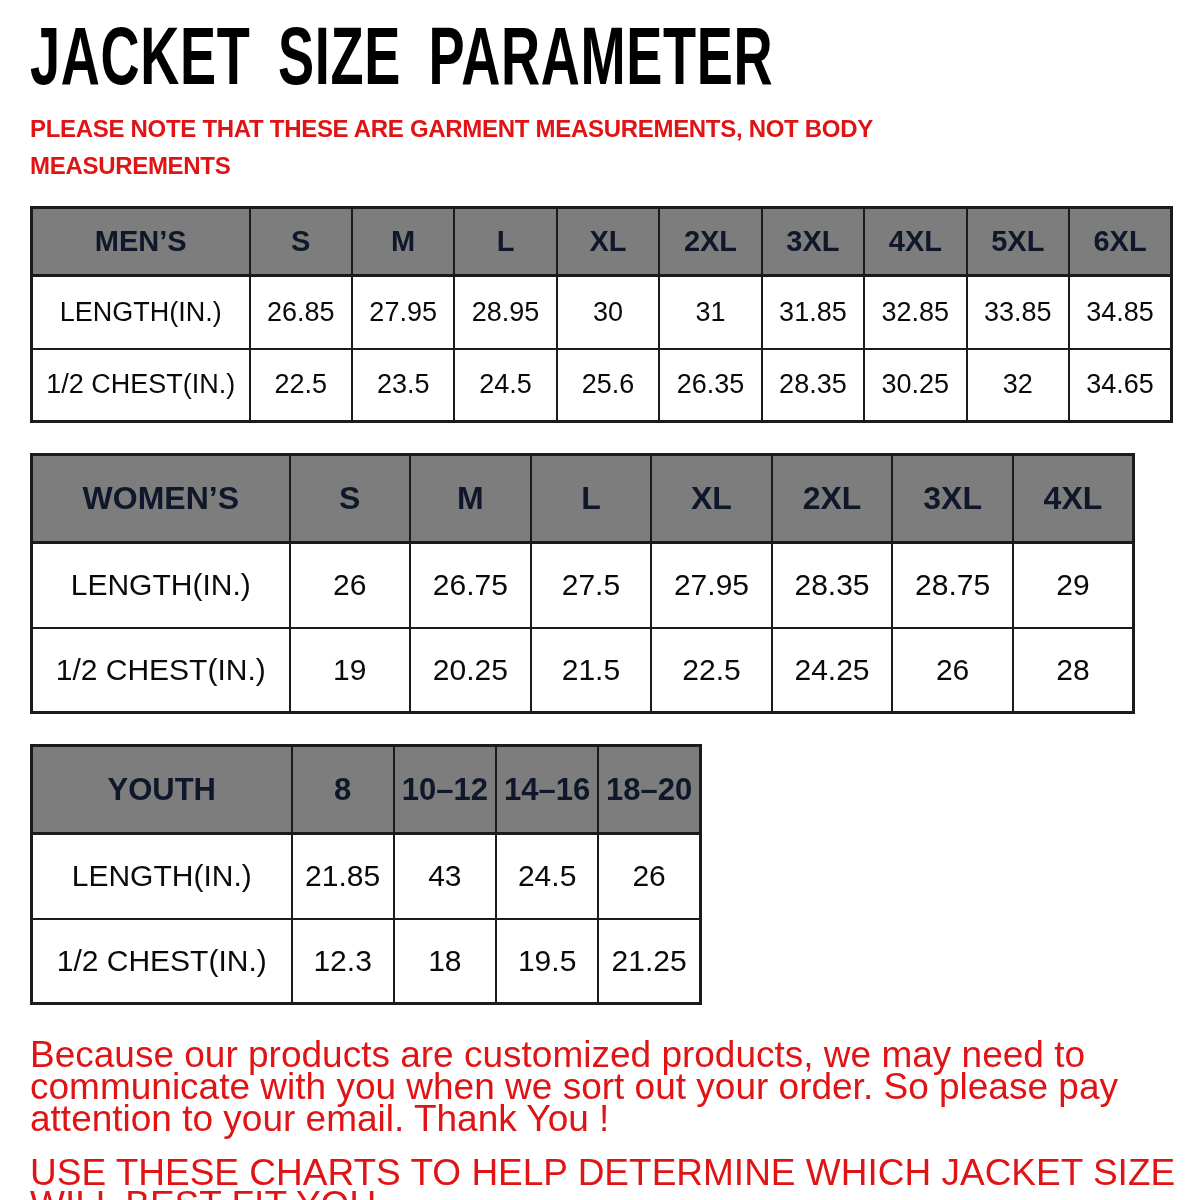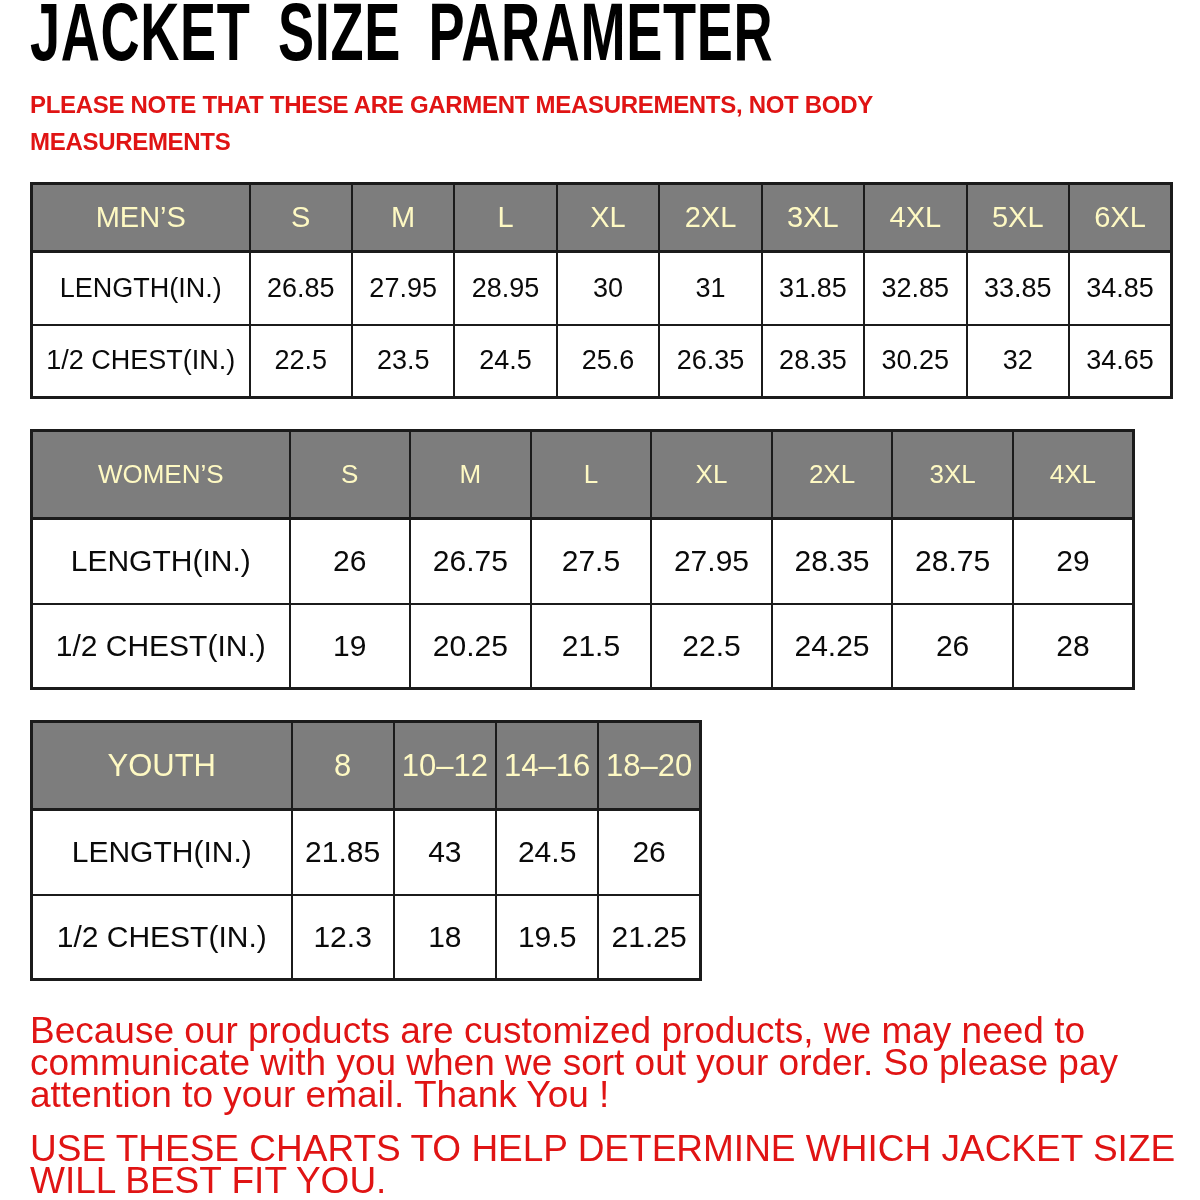--- a/index.html
+++ b/index.html
@@ -11,21 +11,21 @@
   *{box-sizing:border-box;margin:0;padding:0;}
   html,body{width:1200px;height:1200px;}
   body{
     background:#ffffff;
     font-family:"Liberation Sans", sans-serif;
     color:var(--text-black);
     overflow:hidden;
   }
   .page{
     width:1200px;height:1200px;
-    padding-left:30px;padding-right:20px;border-radius:19px;
+    padding-left:30px;padding-right:20px;padding-top:24px;border-radius:19px;
   }
   
   .title{
     height:68px;
     font-size:82px;
     line-height:64px;
     font-weight:bold;
     letter-spacing:1px;
     word-spacing:0.22em;
     color:#000;
@@ -52,32 +52,32 @@
   }
   table.tbl th, table.tbl td{
     border:2px solid var(--border-color);
     text-align:center;
     vertical-align:middle;
     padding:0;
     overflow:hidden;
   }
   table.tbl thead th{
     background:var(--header-gray);
-    color:#fef9c3;
-    font-weight:normal;
+    color:#0f172a;
+    font-weight:bold;
     border-bottom:3px solid var(--border-color);
   }
   
   .t-mens{width:1143px;margin-top:22px;}
   .t-mens thead th{height:68px;font-size:29px;}
   .t-mens tbody td{height:73px;font-size:27px;}
   .t-mens tbody td:first-child{font-size:27px;}
   
   .t-womens{width:1105px;margin-top:30px;}
-  .t-womens thead th{height:88px;font-size:26px;}
+  .t-womens thead th{height:88px;font-size:32px;}
   .t-womens tbody td{height:85px;font-size:30px;}
   
   .t-youth{width:672px;margin-top:30px;}
   .t-youth thead th{height:88px;font-size:31px;}
   .t-youth tbody td{height:85px;font-size:30px;}
   
   .footer-para{
     margin-top:34px;
     max-width:1160px;
     font-size:37px;

